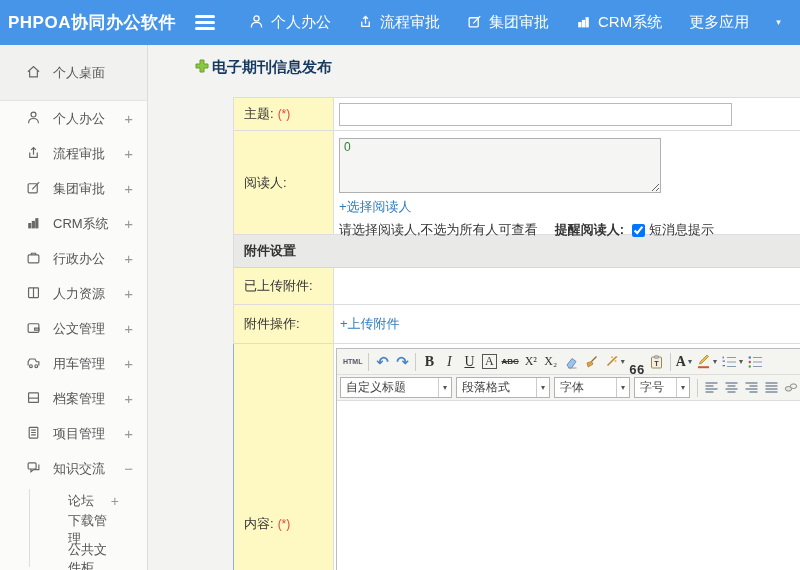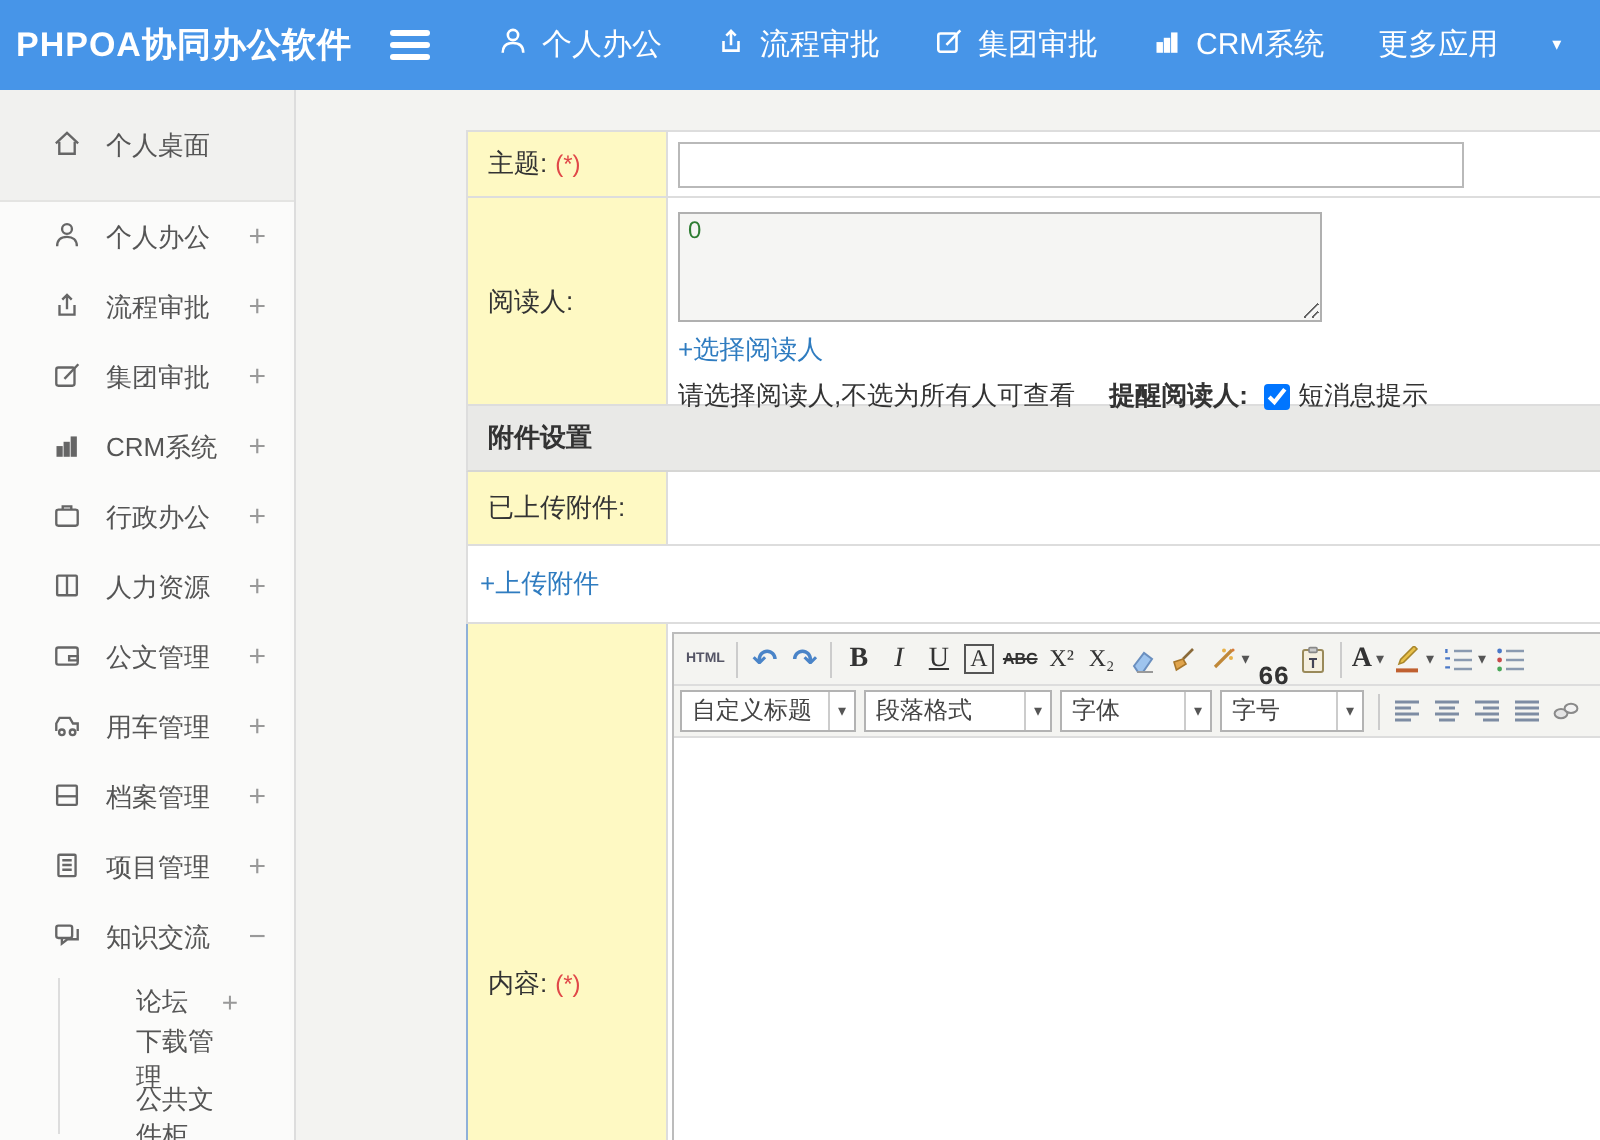--- a/index.html
+++ b/index.html
@@ -87,21 +87,21 @@
   .g-abox { font-family:"Liberation Serif",serif; font-size:12px; border:1px solid #555; padding:0 2px; line-height:13px; }
   .g-strike { font-size:8px; text-decoration:line-through; font-weight:bold; }
   .g-supsub { font-family:"Liberation Serif",serif; font-size:12px; }
   .g-quote { font-family:Liberation Mono, monospace; font-weight:bold; font-size:13px;margin-top:18px; }
   .g-fontcolor { font-family:"Liberation Serif",serif; font-size:14px; font-weight:bold; }
   .tb-caret { font-size:8px; color:#555; margin-left:2px; }
   .tb-select { height:21px; background:#fff; border:1px solid #b3b3b3; display:flex; align-items:center;
     font-size:12px; color:#444; padding-left:5px; margin-right:4px; cursor:pointer; flex-shrink:0; }
   .tb-select .sel-caret { border-left:1px solid #ccc; height:100%; display:flex; align-items:center;
     padding:0 4px; font-size:8px; color:#555; margin-left:auto; }
-  .w1{width:88px}.w2{width:94px}.w3{width:76px}.w4{width:72px}
+  .w1{width:112px}.w2{width:94px}.w3{width:76px}.w4{width:56px}
   .edit-area { flex:1; background:#fff; }
 </style>
 </head>
 <body>
 
 <div class="topbar">
   <div class="brand">PHPOA协同办公软件</div>
   <div class="hamburger">
       <i></i>
       <i></i>
@@ -261,20 +261,28 @@
       <span class="exp"></span>
     </div>
     <div class="sub-item">
       <span class="lbl">公共文件柜</span>
       <span class="exp"></span>
     </div>
   </div>
 </div>
 
 <div class="main">
+  <div class="page-title">
+    <span>
+      <svg width="14" height="14" viewBox="0 0 14 14">
+          <path d="M5 1h4v4h4v4H9v4H5V9H1V5h4z" fill="#8dc63f" stroke="#64a234" stroke-width="1"></path>
+        </svg>
+    </span>
+    <span>电子期刊信息发布</span>
+  </div>
 
   <div class="form">
 
     <div class="frow row-subject">
       <div class="flabel">
         <span>主题:</span>
         <span class="req">(*)</span>
       </div>
       <div class="fcontent">
         <input class="subject-input" type="text" style="">
@@ -302,20 +310,23 @@
     </div>
 
     <div class="frow row-uploaded">
       <div class="flabel">
         <span>已上传附件:</span>
       </div>
       <div class="fcontent"></div>
     </div>
 
     <div class="frow row-action">
+      <div class="flabel">
+        <span>附件操作:</span>
+      </div>
       <div class="fcontent">
         <a class="upload-link">+上传附件</a>
       </div>
     </div>
 
     <div class="frow row-content">
       <div class="flabel">
         <span>内容:</span>
         <span class="req">(*)</span>
       </div>

